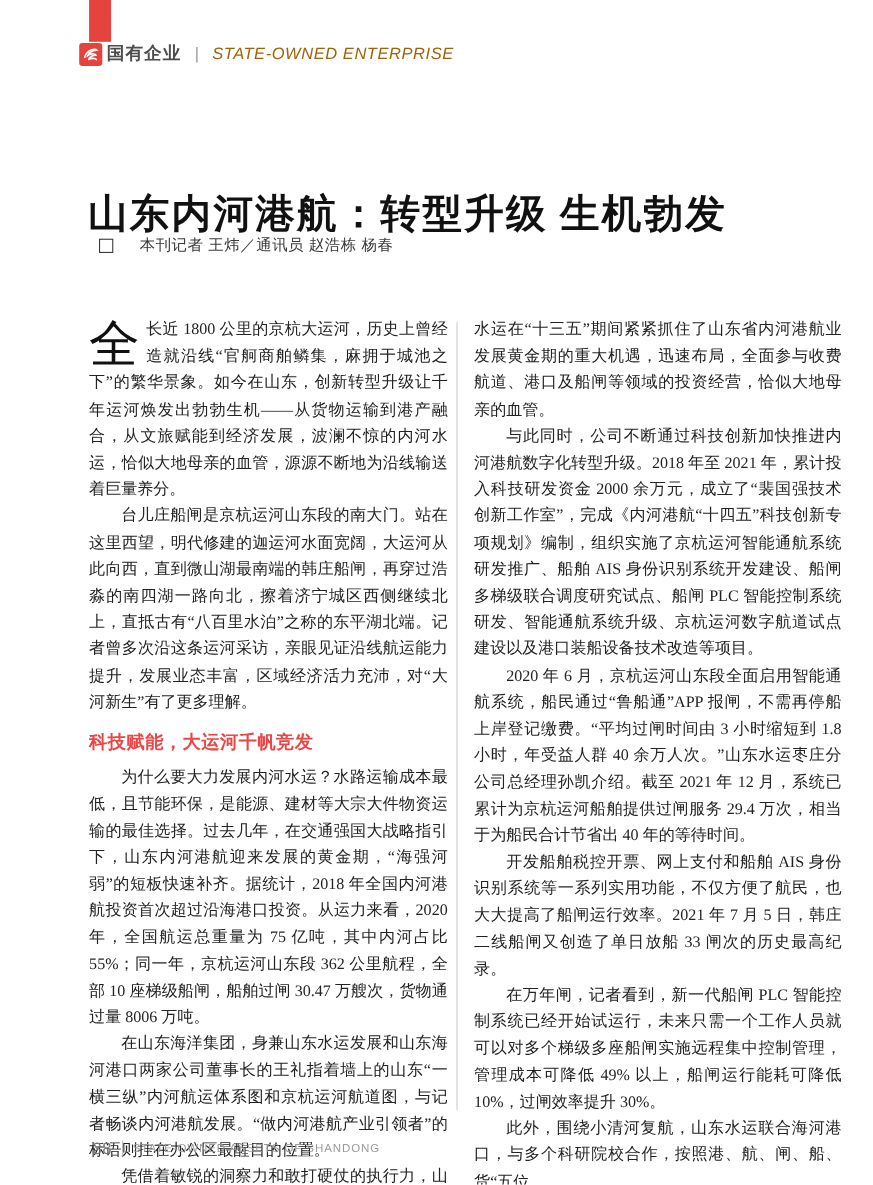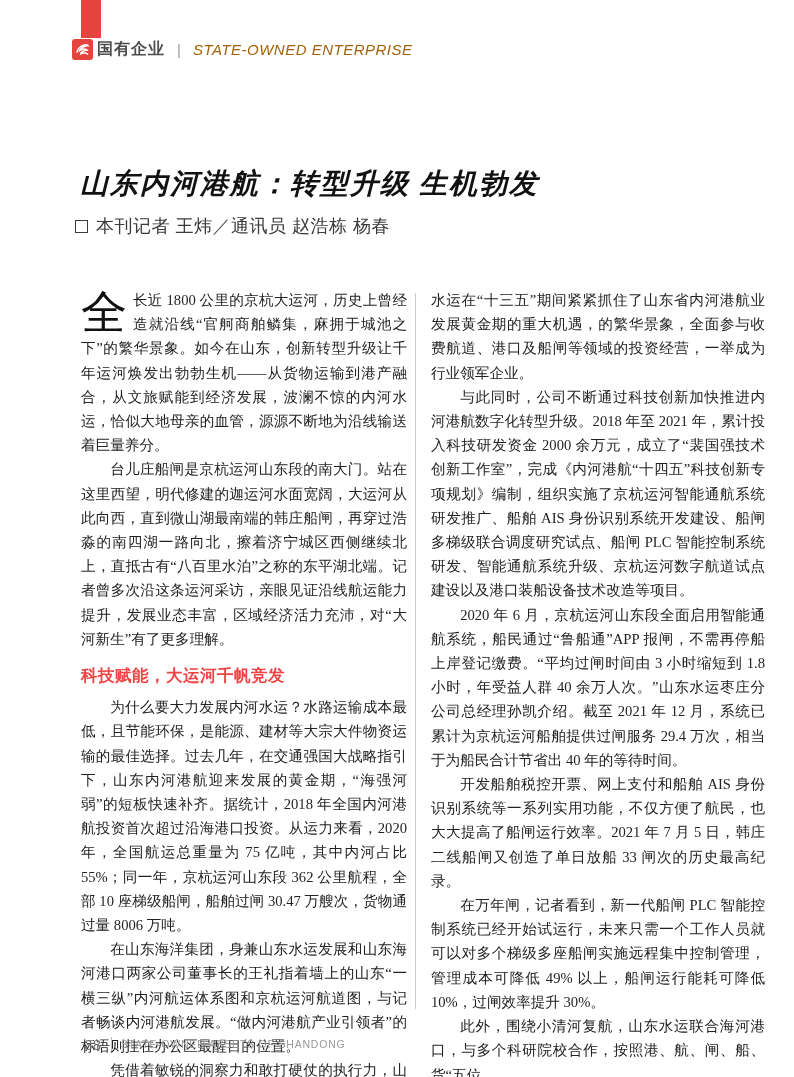--- a/index.html
+++ b/index.html
@@ -34,30 +34,29 @@
   .brand-sep{
     color:#9a9a9a;font-weight:300;font-size:15px;margin:0 12px;
   }
   .brand-en{
     font-size:15px;color:#a16207;letter-spacing:0.5px;font-weight:400;font-style:italic;
   }
 
   
   .article-title{
     position:absolute;left:56px;top:146px;width:700px;
-    font-size:28px;font-weight:700;letter-spacing:2px;color:#111;
+    font-size:36px;font-weight:700;letter-spacing:2px;color:#111;
     font-family:"Liberation Serif","DejaVu Serif",serif;
     white-space:nowrap;
-    font-style:italic;
   }
   .article-byline{
-    position:absolute;left:51px;top:214px;
+    position:absolute;left:66px;top:214px;
     font-family:"Liberation Sans","DejaVu Sans",sans-serif;
-    font-size:18px;color:#3a3a3a;letter-spacing:0.5px;
-    display:flex;align-items:center;gap:8px;
+    font-size:14px;color:#3a3a3a;letter-spacing:0.5px;
+    display:flex;align-items:center;gap:24px;
   }
   .byline-marker{
     display:inline-block;width:11px;height:11px;border:1.5px solid #3a3a3a;
     background:transparent;
   }
 
   
   .body-columns{
     position:absolute;left:57px;top:288px;width:684px;
     display:flex;
@@ -125,21 +124,21 @@
   <div class="body-columns">
     <div class="col col-left">
       <p><span class="dropcap">全</span><span>长近 1800 公里的京杭大运河，历史上曾经造就沿线“官舸商舶鳞集，麻拥于城池之下”的繁华景象。如今在山东，创新转型升级让千年运河焕发出勃勃生机——从货物运输到港产融合，从文旅赋能到经济发展，波澜不惊的内河水运，恰似大地母亲的血管，源源不断地为沿线输送着巨量养分。</span></p>
       <p class="indent">台儿庄船闸是京杭运河山东段的南大门。站在这里西望，明代修建的迦运河水面宽阔，大运河从此向西，直到微山湖最南端的韩庄船闸，再穿过浩淼的南四湖一路向北，擦着济宁城区西侧继续北上，直抵古有“八百里水泊”之称的东平湖北端。记者曾多次沿这条运河采访，亲眼见证沿线航运能力提升，发展业态丰富，区域经济活力充沛，对“大河新生”有了更多理解。</p>
       <h2 class="section-heading">科技赋能，大运河千帆竞发</h2>
       <p class="indent">为什么要大力发展内河水运？水路运输成本最低，且节能环保，是能源、建材等大宗大件物资运输的最佳选择。过去几年，在交通强国大战略指引下，山东内河港航迎来发展的黄金期，“海强河弱”的短板快速补齐。据统计，2018 年全国内河港航投资首次超过沿海港口投资。从运力来看，2020 年，全国航运总重量为 75 亿吨，其中内河占比 55%；同一年，京杭运河山东段 362 公里航程，全部 10 座梯级船闸，船舶过闸 30.47 万艘次，货物通过量 8006 万吨。</p>
       <p class="indent">在山东海洋集团，身兼山东水运发展和山东海河港口两家公司董事长的王礼指着墙上的山东“一横三纵”内河航运体系图和京杭运河航道图，与记者畅谈内河港航发展。“做内河港航产业引领者”的标语则挂在办公区最醒目的位置。</p>
       <p class="indent">凭借着敏锐的洞察力和敢打硬仗的执行力，山东</p>
     </div>
     <div class="col col-right">
-      <p>水运在“十三五”期间紧紧抓住了山东省内河港航业发展黄金期的重大机遇，的繁华景象，全面参与收费航道、港口及船闸等领域的投资经营，一举成为行业领军企业。</p>
+      <p>水运在“十三五”期间紧紧抓住了山东省内河港航业发展黄金期的重大机遇，迅速布局，全面参与收费航道、港口及船闸等领域的投资经营，恰似大地母亲的血管。</p>
       <p class="indent">与此同时，公司不断通过科技创新加快推进内河港航数字化转型升级。2018 年至 2021 年，累计投入科技研发资金 2000 余万元，成立了“裴国强技术创新工作室”，完成《内河港航“十四五”科技创新专项规划》编制，组织实施了京杭运河智能通航系统研发推广、船舶 AIS 身份识别系统开发建设、船闸多梯级联合调度研究试点、船闸 PLC 智能控制系统研发、智能通航系统升级、京杭运河数字航道试点建设以及港口装船设备技术改造等项目。</p>
       <p class="indent">2020 年 6 月，京杭运河山东段全面启用智能通航系统，船民通过“鲁船通”APP 报闸，不需再停船上岸登记缴费。“平均过闸时间由 3 小时缩短到 1.8 小时，年受益人群 40 余万人次。”山东水运枣庄分公司总经理孙凯介绍。截至 2021 年 12 月，系统已累计为京杭运河船舶提供过闸服务 29.4 万次，相当于为船民合计节省出 40 年的等待时间。</p>
       <p class="indent">开发船舶税控开票、网上支付和船舶 AIS 身份识别系统等一系列实用功能，不仅方便了航民，也大大提高了船闸运行效率。2021 年 7 月 5 日，韩庄二线船闸又创造了单日放船 33 闸次的历史最高纪录。</p>
       <p class="indent">在万年闸，记者看到，新一代船闸 PLC 智能控制系统已经开始试运行，未来只需一个工作人员就可以对多个梯级多座船闸实施远程集中控制管理，管理成本可降低 49% 以上，船闸运行能耗可降低 10%，过闸效率提升 30%。</p>
       <p class="indent">此外，围绕小清河复航，山东水运联合海河港口，与多个科研院校合作，按照港、航、闸、船、货“五位</p>
     </div>
   </div>
   <div class="col-divider"></div>
 
   <div class="page-footer">

